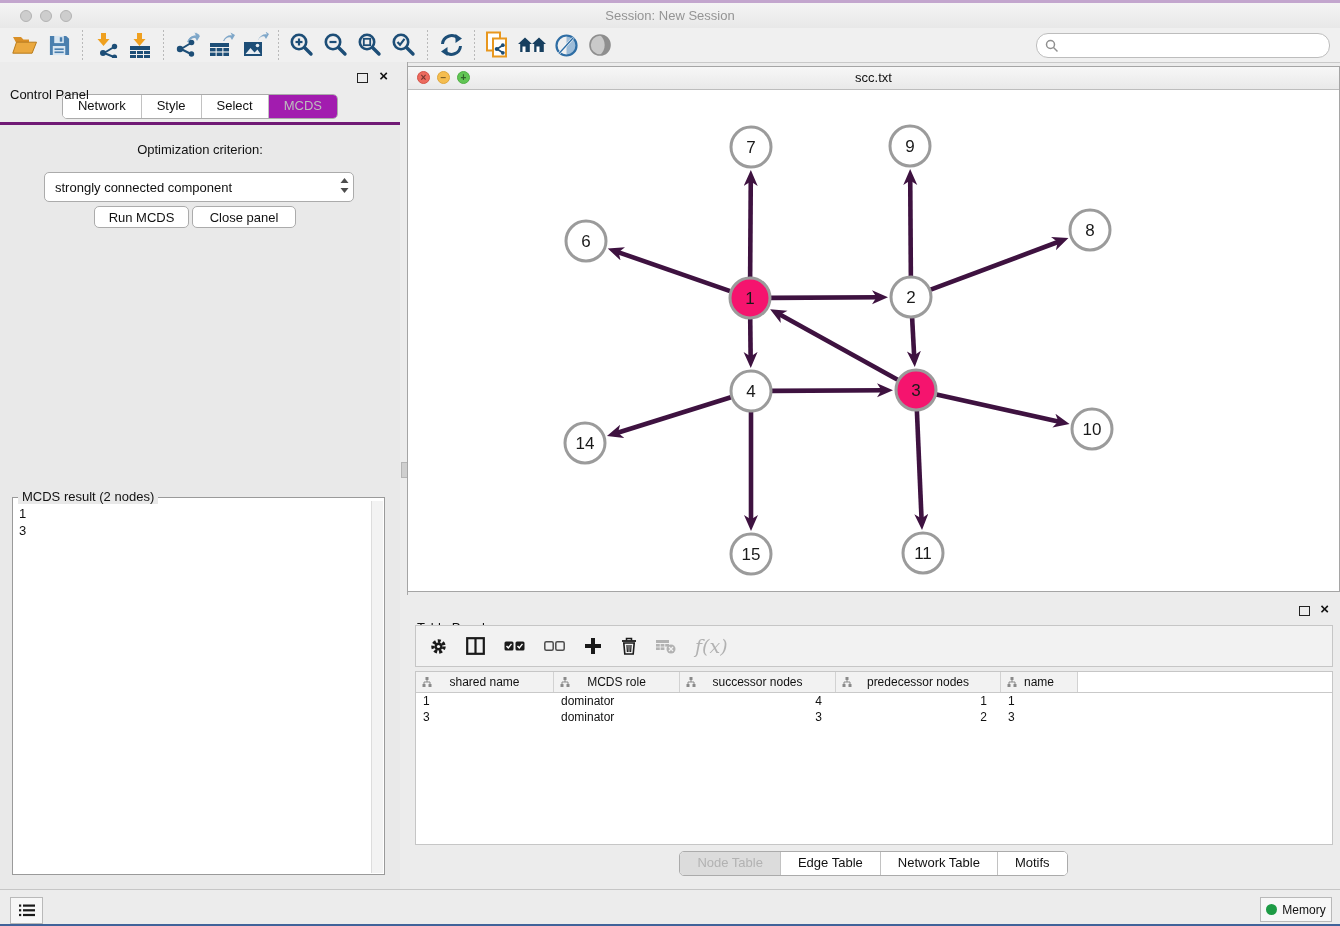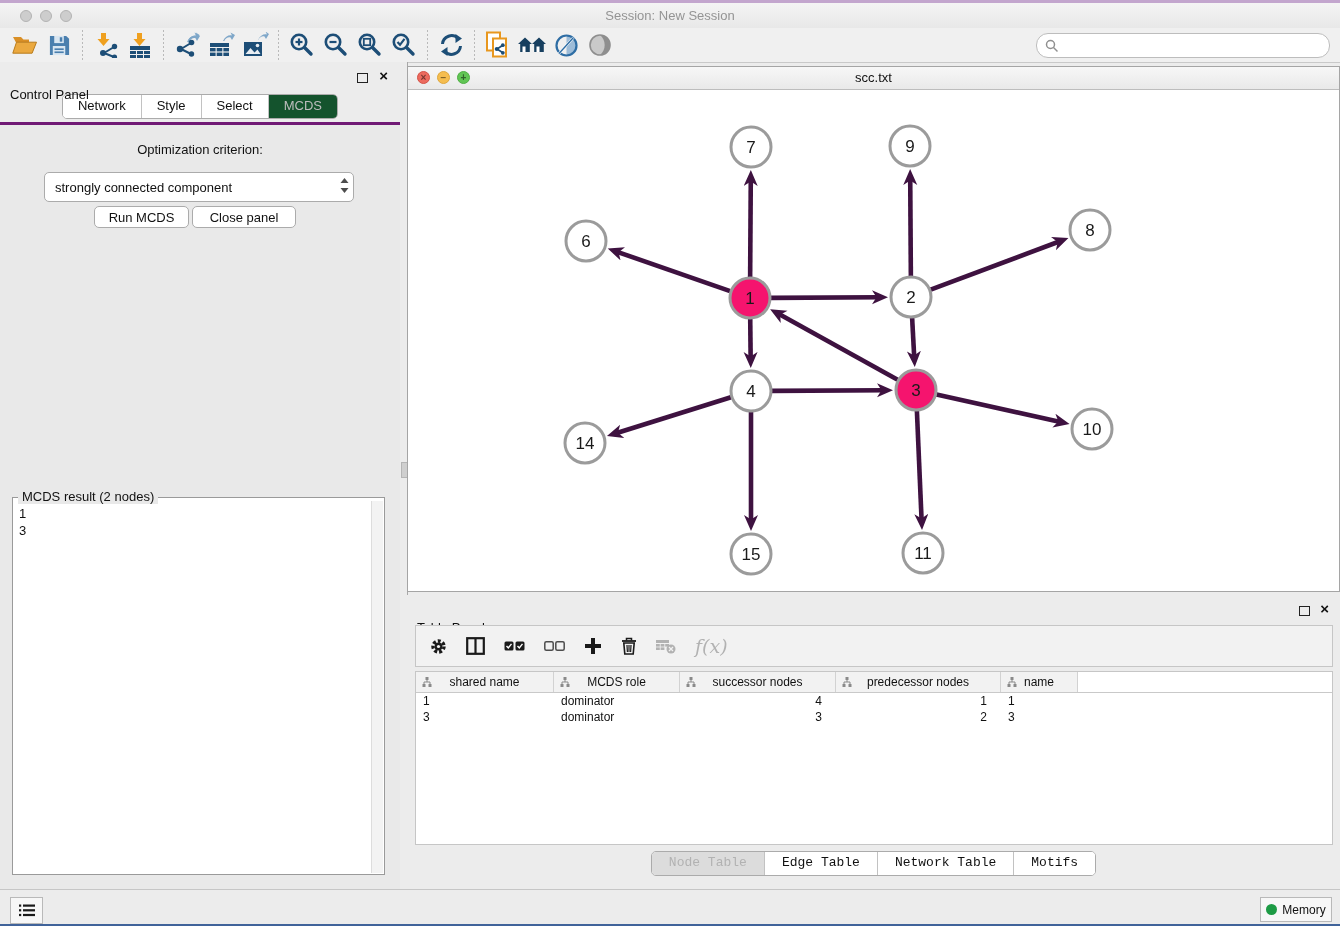--- a/index.html
+++ b/index.html
@@ -27,21 +27,21 @@
   #left-col{position:absolute;left:0;top:62px;width:400px;height:828px;background:#ececec;
             display:flex;flex-direction:column;}
   .panel-head{height:30px;position:relative;flex:0 0 auto;}
   .panel-head .ptitle{position:absolute;left:10px;top:25px;font-size:13px;color:#111;}
   .float-ico{position:absolute;width:11px;height:10px;border:1.5px solid #222;box-sizing:border-box;top:11px;}
   .close-ico{position:absolute;font-size:15px;font-weight:bold;color:#111;top:6px;line-height:16px;}
   #cp-tabs{height:23px;margin:2px auto 0 auto;display:flex;flex:0 0 auto;border:1px solid #ababab;
            border-radius:5px;overflow:hidden;background:#fff;}
   .seg{padding:0 15px;font-size:13px;line-height:21px;color:#111;background:#fff;border-left:1px solid #c2c2c2;}
   .seg:first-child{border-left:0;}
-  .seg.sel{background:#14532d;color:#bdbdbd;}
+  .seg.sel{background:#a21caf;color:#bdbdbd;}
   #cp-pane{flex:1;margin-top:3px;background:#e9e9e9;border-top:3px solid #701a75;position:relative;}
   #opt-label{text-align:center;font-size:13px;color:#111;position:absolute;top:17px;left:0;right:0;}
   #criterion-select{position:absolute;left:44px;top:47px;width:310px;height:30px;background:#fff;
                     border:1px solid #ababab;border-radius:5px;box-sizing:border-box;
                     display:flex;align-items:center;}
   #criterion-select .val{flex:1;font-size:13px;padding-left:10px;color:#111;}
   #criterion-select .stepper{width:18px;text-align:center;}
   .cp-btn{position:absolute;top:81px;height:22px;background:#fff;border:1px solid #ababab;border-radius:5px;
           font-size:13px;color:#111;display:flex;align-items:center;justify-content:center;box-sizing:border-box;}
   #run-btn{left:94px;width:95px;}
@@ -73,21 +73,21 @@
   #fx-icon{font-family:"DejaVu Serif",serif;font-style:italic;color:#b2b2b2;font-size:19px;}
   #tp-table{position:absolute;left:8px;right:7px;top:76px;bottom:45px;background:#fff;border:1px solid #c6c6c6;
             overflow:hidden;}
   #tp-header{display:flex;height:20px;border-bottom:1px solid #c9c9c9;background:#fff;}
   .hcell{background:#f2f2f2;border-right:1px solid #d2d2d2;position:relative;box-sizing:border-box;
          font-size:12px;color:#111;display:flex;align-items:center;justify-content:center;flex:0 0 auto;}
   .hcell svg{position:absolute;left:6px;top:5px;}
   .trow{display:flex;height:16px;font-size:12px;color:#111;}
   .tcell{box-sizing:border-box;padding:1px 14px 0 7px;flex:0 0 auto;overflow:hidden;}
   #tp-tabs{position:absolute;left:0;right:0;bottom:14px;display:flex;justify-content:center;}
-  #tp-tabs-inner{display:flex;border:1px solid #ababab;border-radius:5px;overflow:hidden;background:#fff;height:23px;font-family:Liberation Mono, monospace;}
+  #tp-tabs-inner{display:flex;border:1px solid #ababab;border-radius:5px;overflow:hidden;background:#fff;height:23px;}
   .btab{padding:0 17px;font-size:13px;line-height:22px;color:#111;background:#fff;border-left:1px solid #c2c2c2;}
   .btab:first-child{border-left:0;}
   .btab.sel{background:#dcdcdc;color:#b2b2b2;}
   
   #status-bar{position:absolute;left:0;bottom:0;width:1340px;height:36px;background:#ececec;border-top:1px solid #c6c6c6;}
   #list-btn{position:absolute;left:10px;top:7px;width:31px;height:25px;background:#f7f7f7;border:1px solid #b9b9b9;
             display:flex;align-items:center;justify-content:center;}
   #memory-btn{position:absolute;right:8px;top:7px;width:72px;height:25px;background:#f7f7f7;border:1px solid #b9b9b9;
               display:flex;align-items:center;justify-content:center;gap:5px;font-size:12px;color:#111;box-sizing:border-box;}
   #memory-dot{width:11px;height:11px;border-radius:50%;background:#1d9b45;}

